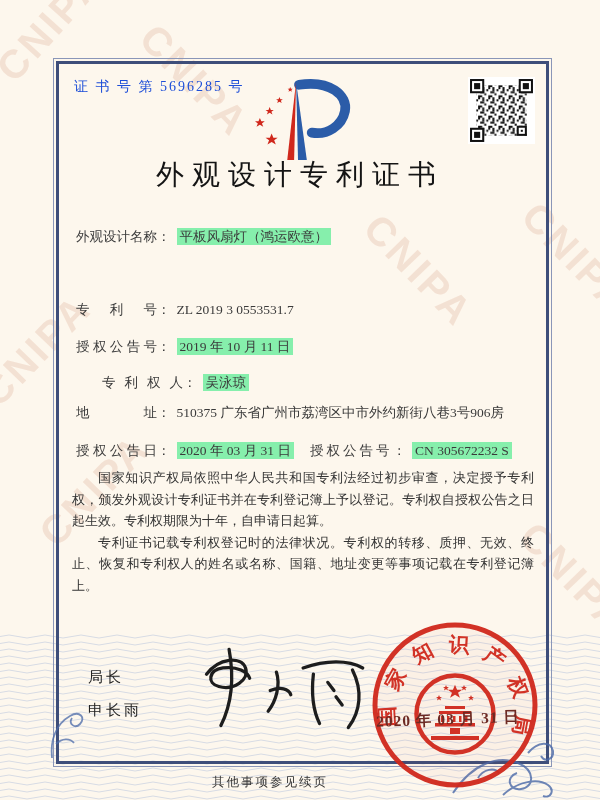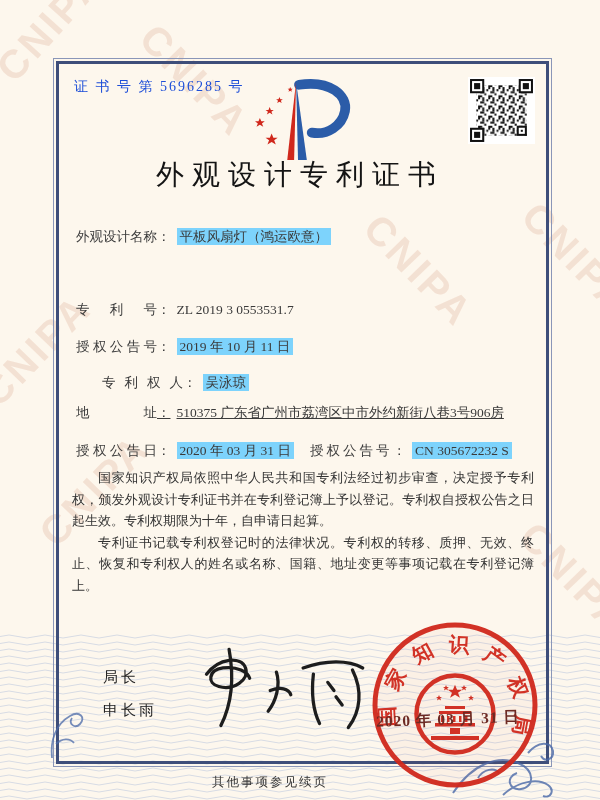--- a/index.html
+++ b/index.html
@@ -28,31 +28,31 @@
   .qr{position:absolute;left:468px;top:77px;width:67px;height:67px;z-index:3;}
   .title{
     position:absolute;left:60px;top:156px;width:480px;text-align:center;
     font-size:28px;font-weight:normal;letter-spacing:8px;color:#141414;z-index:3;
   }
   
   .frow{position:absolute;left:76px;width:460px;font-size:13.5px;color:#3c3c3c;z-index:3;white-space:nowrap;}
   .flabel{display:inline-block;width:81px;text-align:justify;text-align-last:justify;vertical-align:bottom;}
   .fcolon{margin-right:6px;}
   .fvalue{color:#3a3a3a;}
-  .hl{background:#7dd3fc;padding:1px 3px;}
+  .hl{background:#86efac;padding:1px 3px;}
   .flabel2{letter-spacing:3px;}
   .f2{position:absolute;left:234px;top:0;}
   
   .bodytext{
     position:absolute;left:72px;top:467px;width:462px;z-index:3;
     font-size:13px;line-height:21.5px;text-align:justify;color:#333;
   }
   .bodytext p{margin:0;text-indent:2em;}
   
-  .officer{position:absolute;left:103px;z-index:3;font-size:15px;letter-spacing:3px;color:#222;text-align:center;}
+  .officer{position:absolute;left:88px;z-index:3;font-size:15px;letter-spacing:3px;color:#222;text-align:center;}
   .officer.t1{top:668px;}
   .officer.t2{top:701px;}
   .sig{position:absolute;left:188px;top:642px;width:185px;height:90px;z-index:4;}
   .seal{position:absolute;left:368px;top:618px;width:174px;height:174px;z-index:5;opacity:.95;}
   .flourish{position:absolute;z-index:2;}
   .pageinfo{position:absolute;left:60px;top:743px;width:480px;text-align:center;font-size:12px;letter-spacing:2px;color:#444;z-index:3;}
   .contnote{position:absolute;left:0;top:774px;width:540px;text-align:center;font-size:12.5px;letter-spacing:2px;color:#333;z-index:3;}
 </style>
 </head>
 <body>
@@ -130,21 +130,21 @@
   </div>
   <div class="frow" style="top:301px;">
     <span class="flabel">专利号</span><span class="fcolon">：</span><span class="fvalue">ZL 2019 3 0553531.7</span>
   </div>
   <div class="frow" style="top:338px;">
     <span class="flabel">授权公告号</span><span class="fcolon">：</span><span class="fvalue hl">2019 年 10 月 11 日</span>
   </div>
   <div class="frow" style="top:374px;margin-left:26px;">
     <span class="flabel">专利权人</span><span class="fcolon">：</span><span class="fvalue hl">吴泳琼</span>
   </div>
-  <div class="frow" style="top:404px;text-decoration:underline;">
+  <div class="frow" style="top:404px;">
     <span class="flabel">地址</span><span class="fcolon">：</span><span class="fvalue">510375 广东省广州市荔湾区中市外约新街八巷3号906房</span>
   </div>
   <div class="frow" style="top:442px;">
     <span class="flabel">授权公告日</span><span class="fcolon">：</span><span class="fvalue hl">2020 年 03 月 31 日</span>
     <span class="f2">
       <span class="flabel2">授权公告号</span><span class="fcolon">：</span><span class="fvalue hl">CN 305672232 S</span>
     </span>
   </div>
 
   <div class="bodytext">

